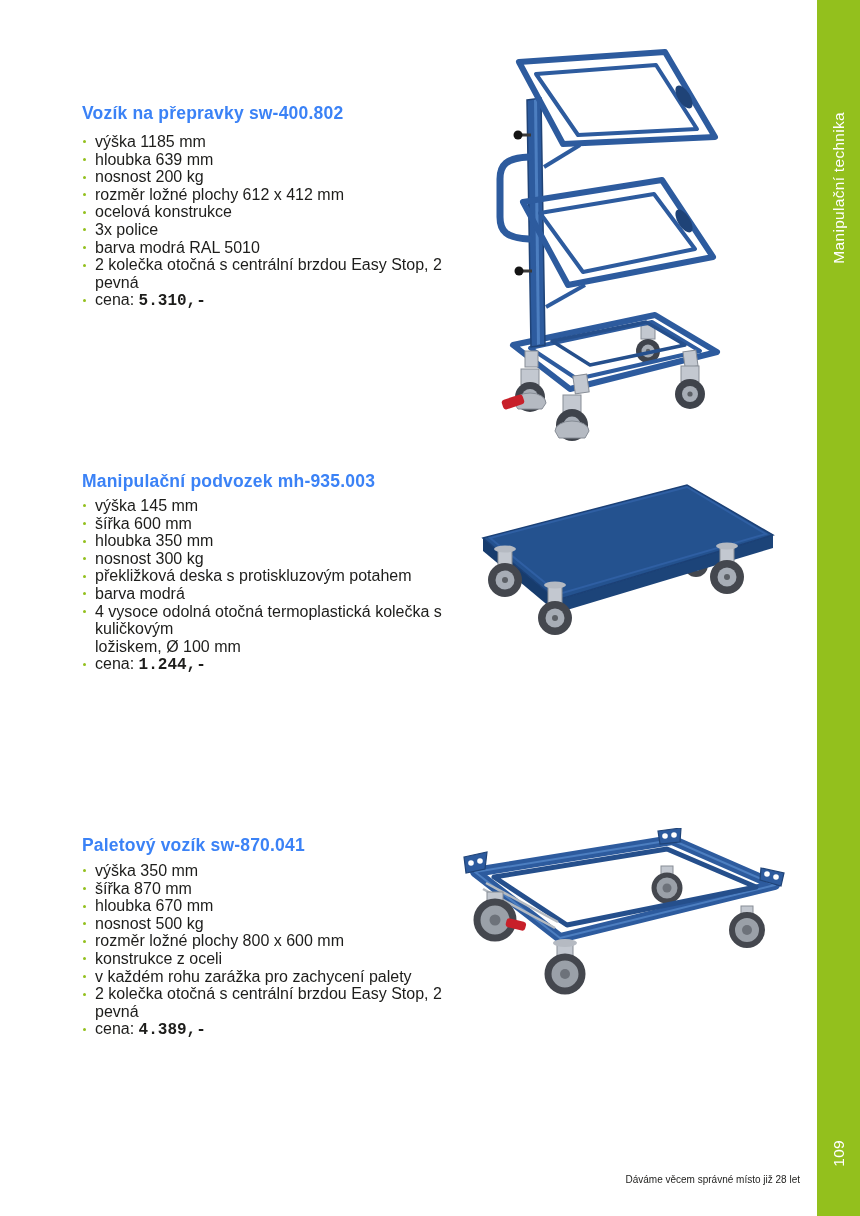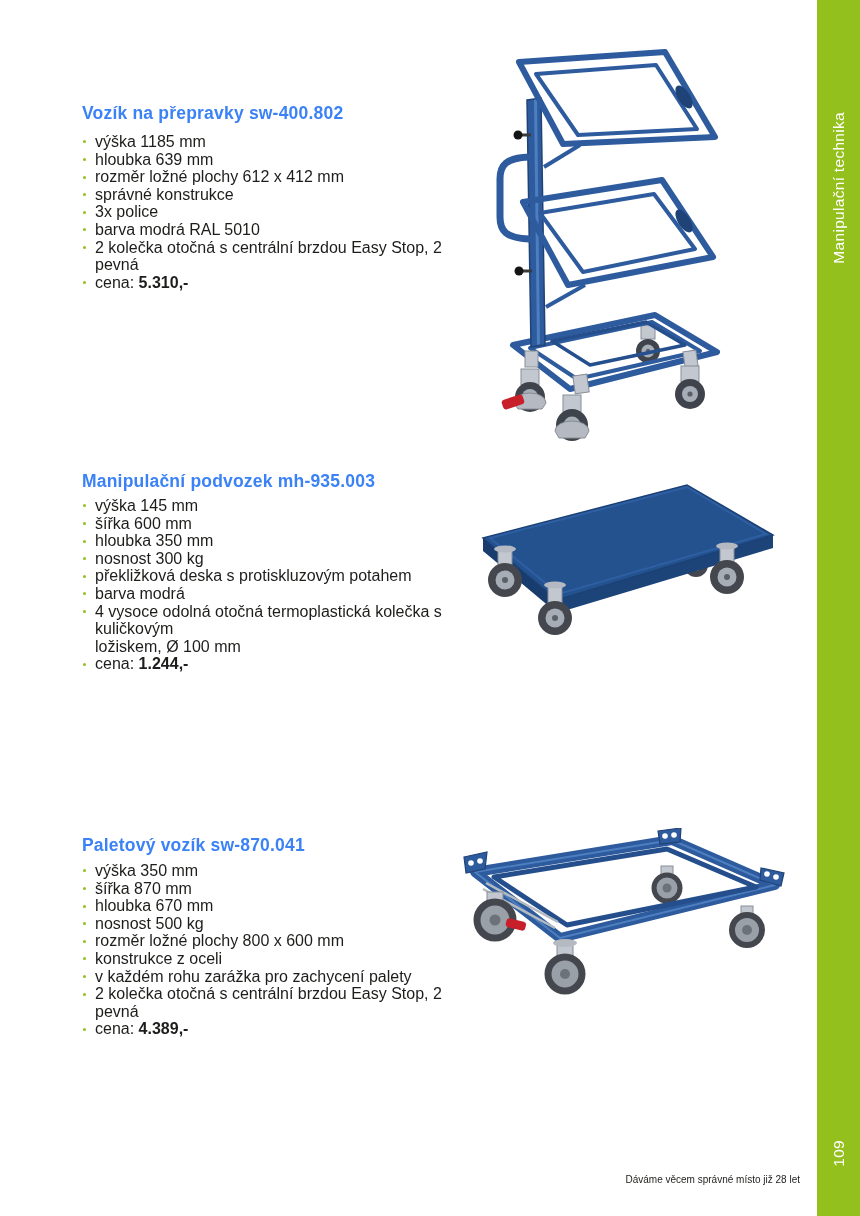--- a/index.html
+++ b/index.html
@@ -35,43 +35,44 @@
   .plist ul { list-style:none; }
   .plist li, .price-row {
     position:relative; padding-left:13px;
     font-size:16px; line-height:17.6px; color:#1d1d1b;
     white-space:pre-line;
   }
   .plist li::before, .price-row::before {
     content:""; position:absolute; left:1px; top:7.4px;
     width:3px; height:3px; border-radius:50%; background:#93c01d;
   }
-  .price-row b { font-weight:700; }
+  .price-row b { font-weight:700;font-family:Liberation Mono, monospace; }
   
   .photo { position:absolute; }
   #img1 { left:488px; top:45px;  width:262px; height:402px; }
   #img2 { left:460px; top:477px; width:330px; height:168px; }
   #img3 { left:462px; top:828px; width:335px; height:175px; }
   .photo svg { width:100%; height:100%; display:block; }
   
   .footer {
     position:absolute; top:1174px; right:60px;
     font-size:10px; color:#1d1d1b; white-space:nowrap;
   }
 </style>
 </head>
 <body>
 
 <h2 class="ptitle" id="t1">Vozík na přepravky sw-400.802</h2>
 <div class="plist" id="l1">
   <ul>
       <li>výška 1185 mm</li>
       <li>hloubka 639 mm</li>
+      <li>nosnost 200 kg</li>
       <li>rozměr ložné plochy 612 x 412 mm</li>
-      <li>správné konstrukce</li>
+      <li>ocelová konstrukce</li>
       <li>3x police</li>
       <li>barva modrá RAL 5010</li>
       <li>2 kolečka otočná s centrální brzdou Easy Stop, 2 pevná</li>
     </ul>
   <div class="price-row"><span>cena:</span> <b>5.310,-</b></div>
 </div>
 
 <div class="photo" id="img1">
   <svg viewBox="0 0 262 402">
 

